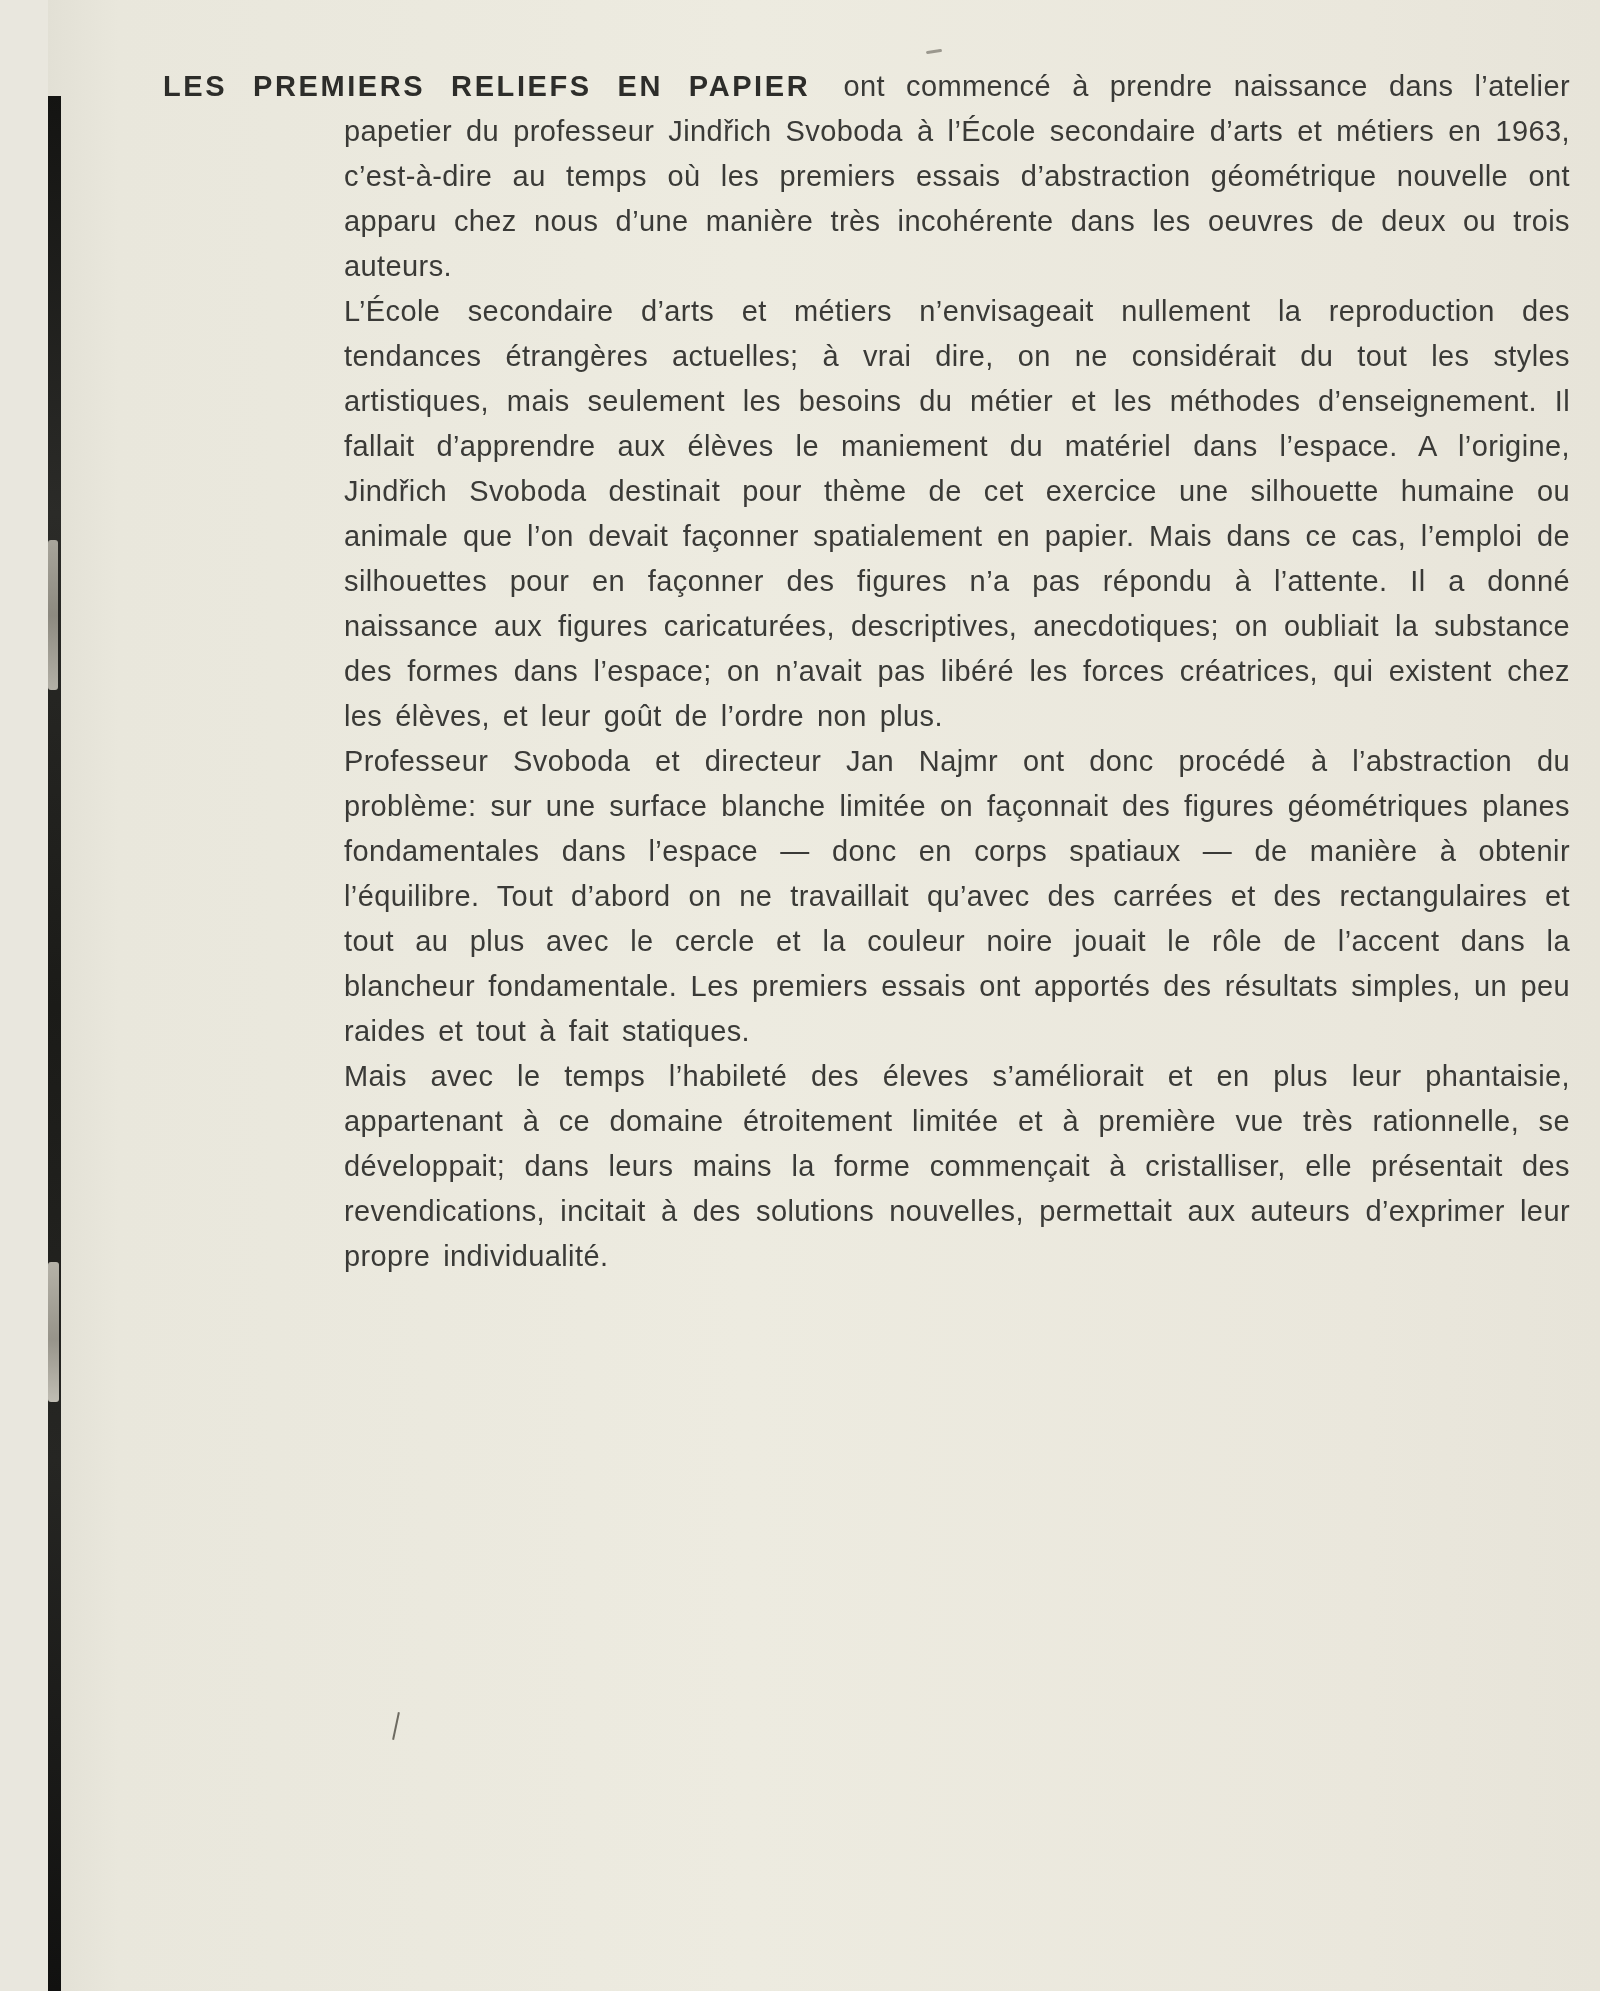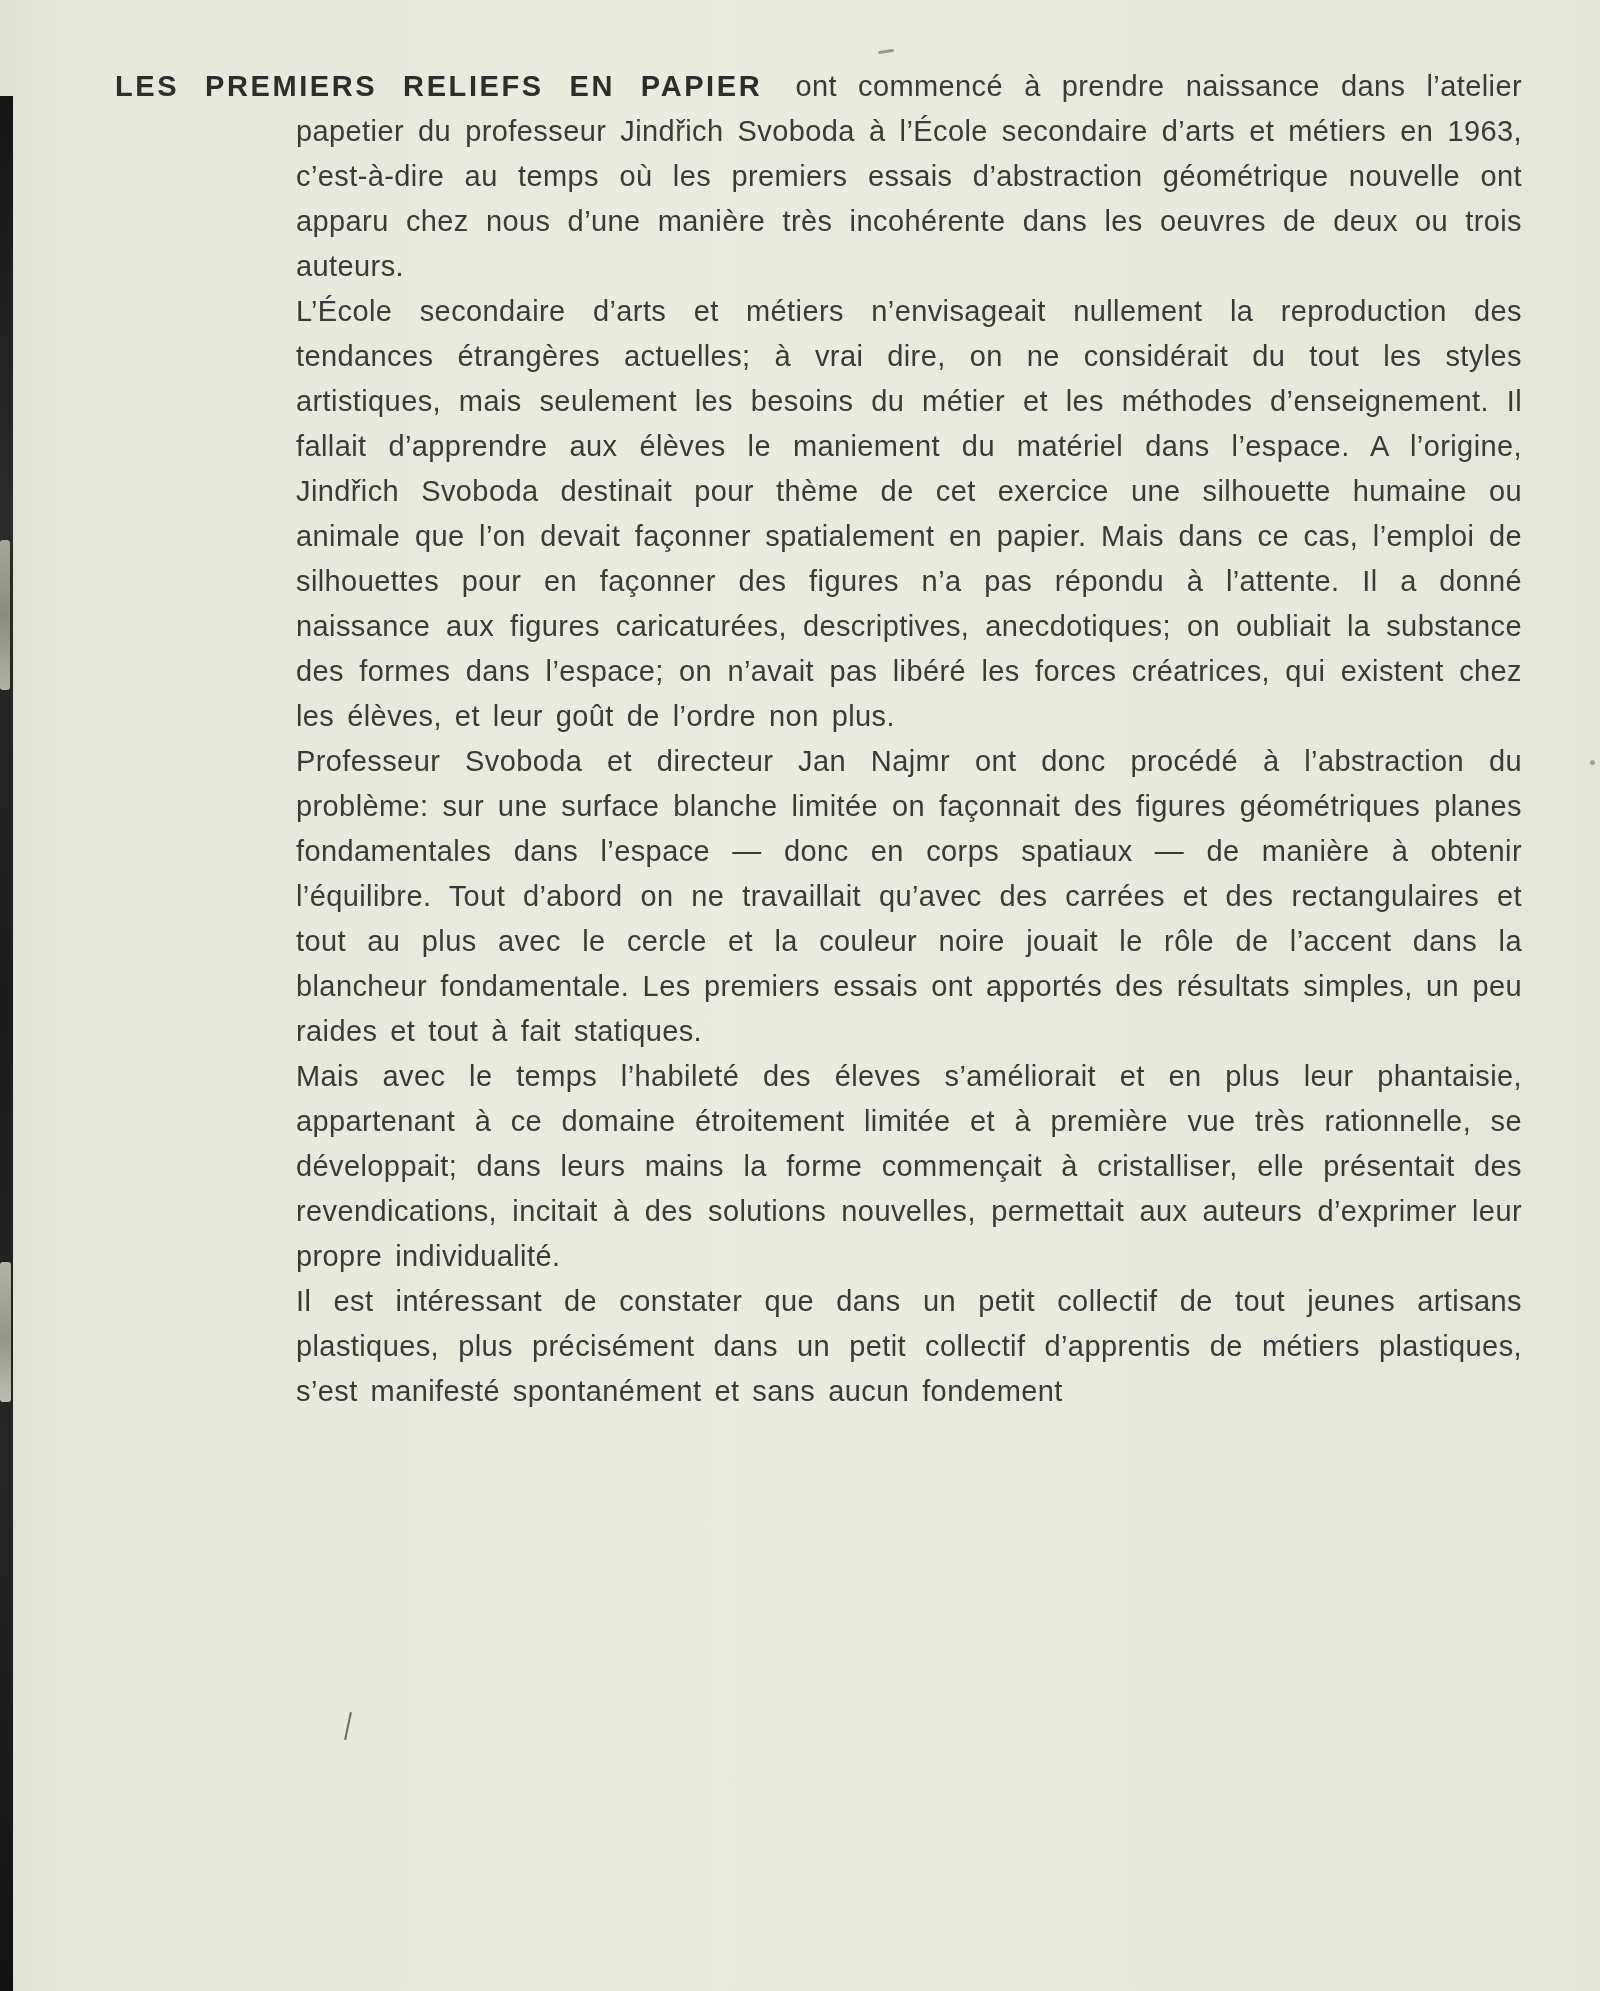--- a/index.html
+++ b/index.html
@@ -11,20 +11,21 @@
     height: 1991px;
     position: relative;
     overflow: hidden;
     font-family: "Liberation Sans", "DejaVu Sans", sans-serif;
     background: #e9e7de;
   }
   .page {
     position: absolute;
     inset: 0;
     background: linear-gradient(90deg, #e2e0d5 0px, #e9e7dc 70px, #edebe0 45%, #eae7dc 85%, #e7e4d9 100%);
+    margin-left: 48px;
   }
   .spine-shadow {
     position: absolute;
     left: 0;
     top: 96px;
     width: 13px;
     height: 1895px;
     background: linear-gradient(180deg, #141412 0%, #2b2b28 22%, #1b1b18 48%, #262623 72%, #111110 100%);
   }
   .smudge {
@@ -100,16 +101,15 @@
   <div class="speck-2"></div>
 
   <div class="text-block">
     <p class="hang">
       <span class="lead">LES PREMIERS RELIEFS EN PAPIER</span>
       <span>ont commencé à prendre naissance dans l’atelier papetier du professeur Jindřich Svoboda à l’École secondaire d’arts et métiers en 1963, c’est-à-dire au temps où les premiers essais d’abstraction géométrique nouvelle ont apparu chez nous d’une manière très incohérente dans les oeuvres de deux ou trois auteurs.</span>
     </p>
     <p>L’École secondaire d’arts et métiers n’envisageait nullement la reproduction des tendances étrangères actuelles; à vrai dire, on ne considérait du tout les styles artistiques, mais seulement les besoins du métier et les méthodes d’enseignement. Il fallait d’apprendre aux élèves le maniement du matériel dans l’espace. A l’origine, Jindřich Svoboda destinait pour thème de cet exercice une silhouette humaine ou animale que l’on devait façonner spatialement en papier. Mais dans ce cas, l’emploi de silhouettes pour en façonner des figures n’a pas répondu à l’attente. Il a donné naissance aux figures caricaturées, descriptives, anecdotiques; on oubliait la substance des formes dans l’espace; on n’avait pas libéré les forces créatrices, qui existent chez les élèves, et leur goût de l’ordre non plus.</p>
     <p>Professeur Svoboda et directeur Jan Najmr ont donc procédé à l’abstraction du problème: sur une surface blanche limitée on façonnait des figures géométriques planes fondamentales dans l’espace — donc en corps spatiaux — de manière à obtenir l’équilibre. Tout d’abord on ne travaillait qu’avec des carrées et des rectangulaires et tout au plus avec le cercle et la couleur noire jouait le rôle de l’accent dans la blancheur fondamentale. Les premiers essais ont apportés des résultats simples, un peu raides et tout à fait statiques.</p>
     <p>Mais avec le temps l’habileté des éleves s’améliorait et en plus leur phantaisie, appartenant à ce domaine étroitement limitée et à première vue très rationnelle, se développait; dans leurs mains la forme commençait à cristalliser, elle présentait des revendications, incitait à des solutions nouvelles, permettait aux auteurs d’exprimer leur propre individualité.</p>
-    <p>Il est intéressant de constater que dans un petit collectif de tout jeunes artisans plastiques, plus précisément dans un petit collectif d’apprentis de métiers plastiques, s’est manifesté spontanément et sans aucun fondement</p>
   </div>
 
 </div>
 
 </body></html>

